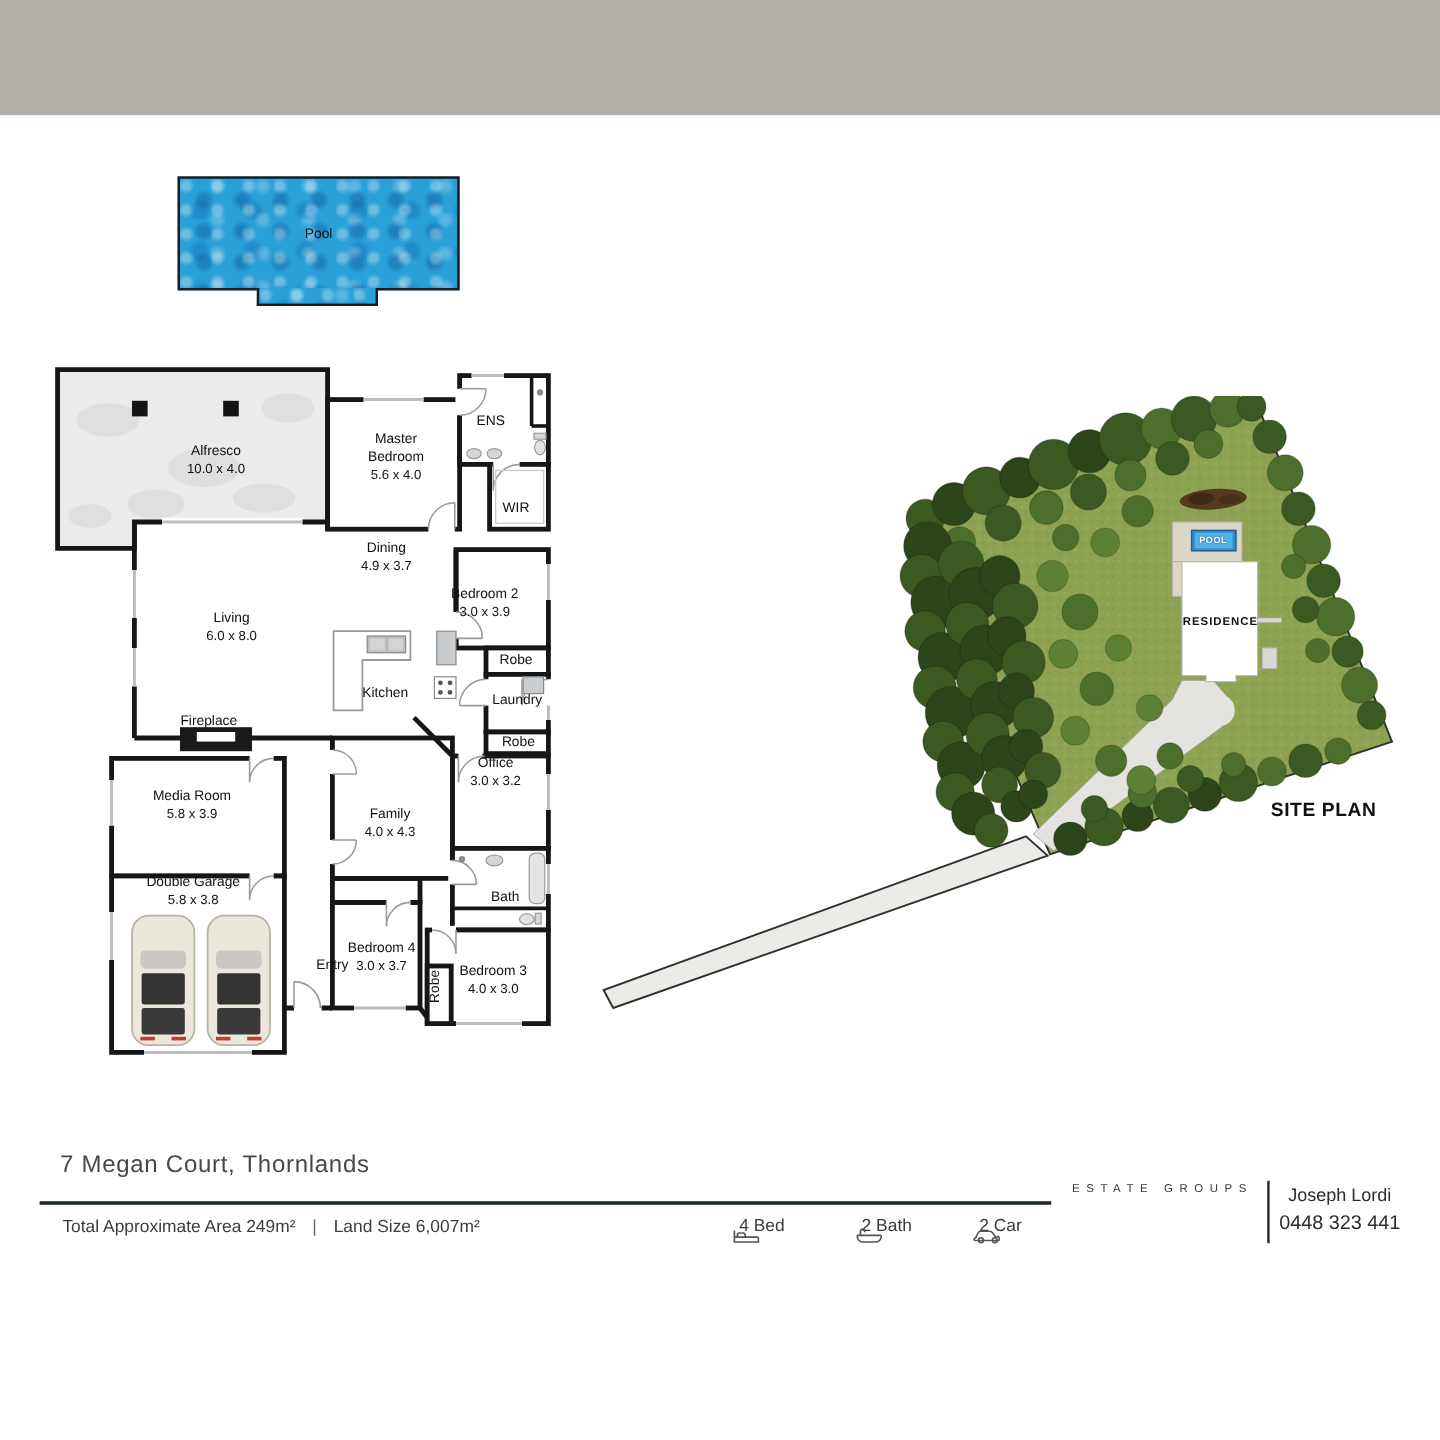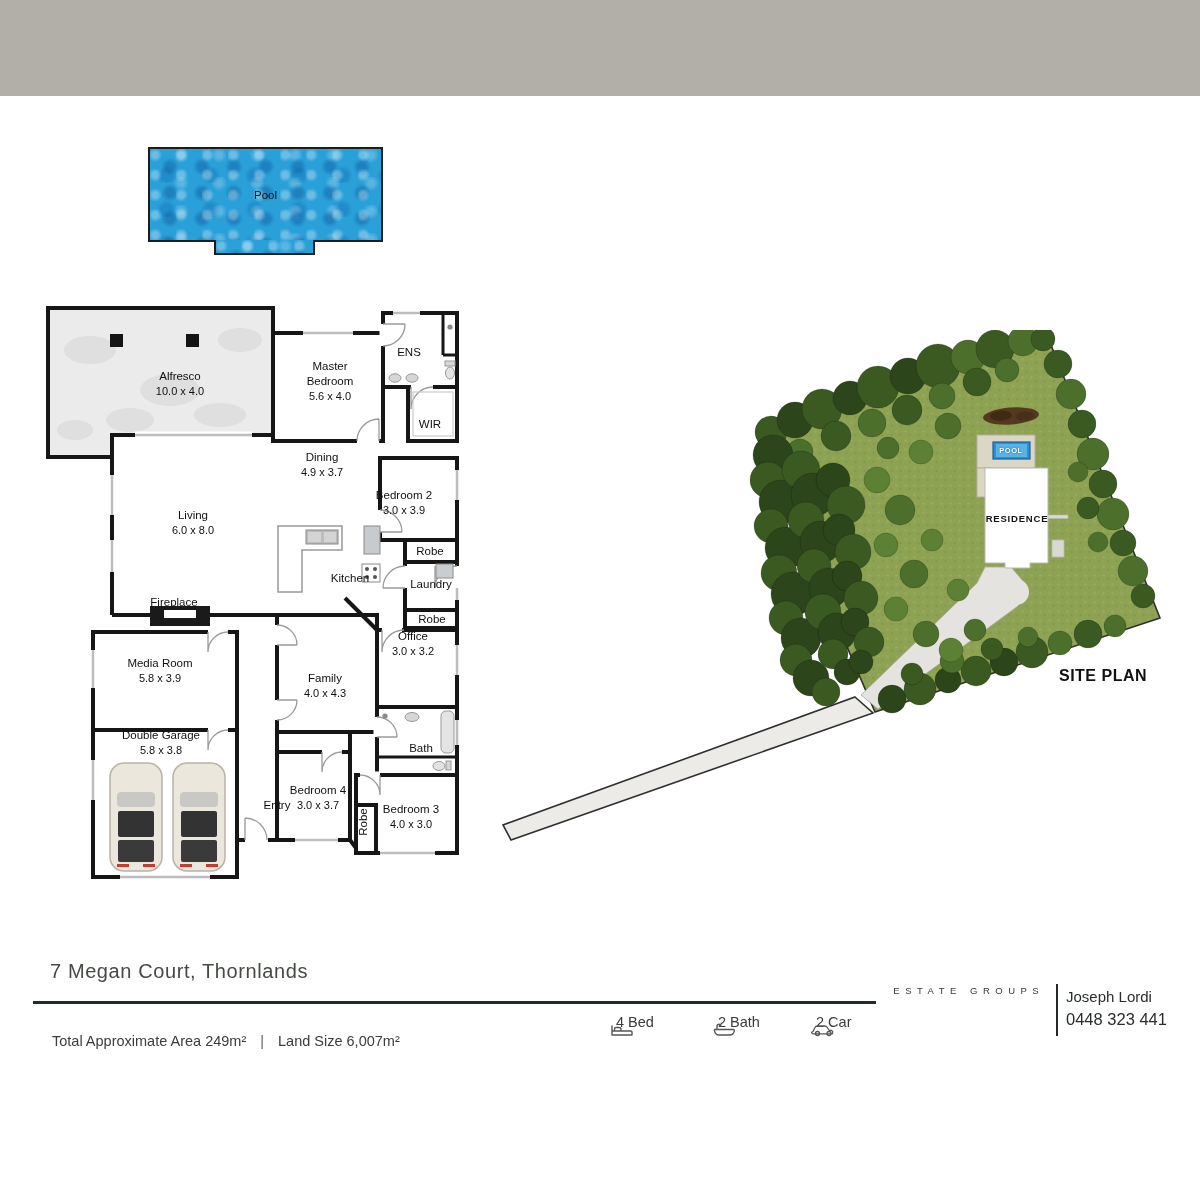--- a/index.html
+++ b/index.html
@@ -32,31 +32,31 @@
 
   
   .sp-label{position:absolute;transform:translate(-50%,-50%);font-weight:bold;color:#111;z-index:6;}
   .sp-pool{font-size:7.5px;color:#ffffff;letter-spacing:.5px;text-shadow:0 0 2px rgba(0,40,90,.8);}
   .sp-res{font-size:9.5px;letter-spacing:.8px;}
   .sp-caption{font-size:16px;letter-spacing:.5px;}
 
   
   .addr{position:absolute;left:50px;top:960px;font-size:20px;letter-spacing:.6px;color:#454a44;}
   .rule{position:absolute;left:33px;top:1001px;width:843px;height:2.5px;background:#212e27;}
-  .details{position:absolute;left:52px;top:1015px;font-size:14.5px;color:#3c3c3c;margin-top:18px;}
+  .details{position:absolute;left:52px;top:1015px;font-size:14.5px;color:#3c3c3c;}
   .details .sep{color:#666;margin:0 14px;}
   .feature{position:absolute;top:1014px;display:flex;align-items:center;gap:6px;font-size:14.5px;color:#3a3a3a;}
   .feat-beds{left:610px;} .feat-baths{left:712px;} .feat-cars{left:810px;}
   .feature svg{display:block;}
 
   .brand{position:absolute;left:880px;top:980px;width:172px;text-align:center;color:#23282a;}
   .brand-name{font-family:"Liberation Serif",serif;font-size:30px;letter-spacing:9px;text-indent:9px;}
   .brand-tag{font-size:9.5px;letter-spacing:5.5px;text-indent:5.5px;margin-top:5px;color:#35393b;}
   .brand-div{position:absolute;left:1056px;top:984px;width:2px;height:52px;background:#23282a;}
-  .agent{position:absolute;left:1066px;top:986px;color:#2a2d2f;line-height:1.45;}
+  .agent{position:absolute;left:1066px;top:986px;color:#2a2d2f;line-height:1.45;text-align:center;}
   .agent-name{font-size:15px;}
   .agent-phone{font-size:16.5px;}
 
   .disclaimer{position:absolute;left:52px;top:1074px;font-size:9.5px;font-weight:600;color:#a8a8a8;letter-spacing:.1px;}
   .credit{position:absolute;left:475px;top:1066px;display:flex;align-items:center;gap:5px;}
   .credit .f-bold{font-size:17px;font-weight:bold;color:#8b8d92;}
   .credit .f-light{font-size:17px;color:#a2a4a9;}
 
   svg{position:absolute;}
 </style>
@@ -263,21 +263,21 @@
       <span class="dm">4.9 x 3.7</span>
     </div>
   <div class="rl" style="left:404px;top:503px;">
       <span class="nm">Bedroom 2</span>
       <span class="dm">3.0 x 3.9</span>
     </div>
   <div class="rl" style="left:193px;top:523px;">
       <span class="nm">Living</span>
       <span class="dm">6.0 x 8.0</span>
     </div>
-  <div class="rl" style="left:344px;top:578px;padding-left:12px;">
+  <div class="rl" style="left:315px;top:578px;padding-left:12px;">
       <span class="nm">Kitchen</span>
     </div>
   <div class="rl" style="left:430px;top:551px;">
       <span class="nm">Robe</span>
     </div>
   <div class="rl" style="left:431px;top:584px;">
       <span class="nm">Laundry</span>
     </div>
   <div class="rl" style="left:432px;top:619px;">
       <span class="nm">Robe</span>

